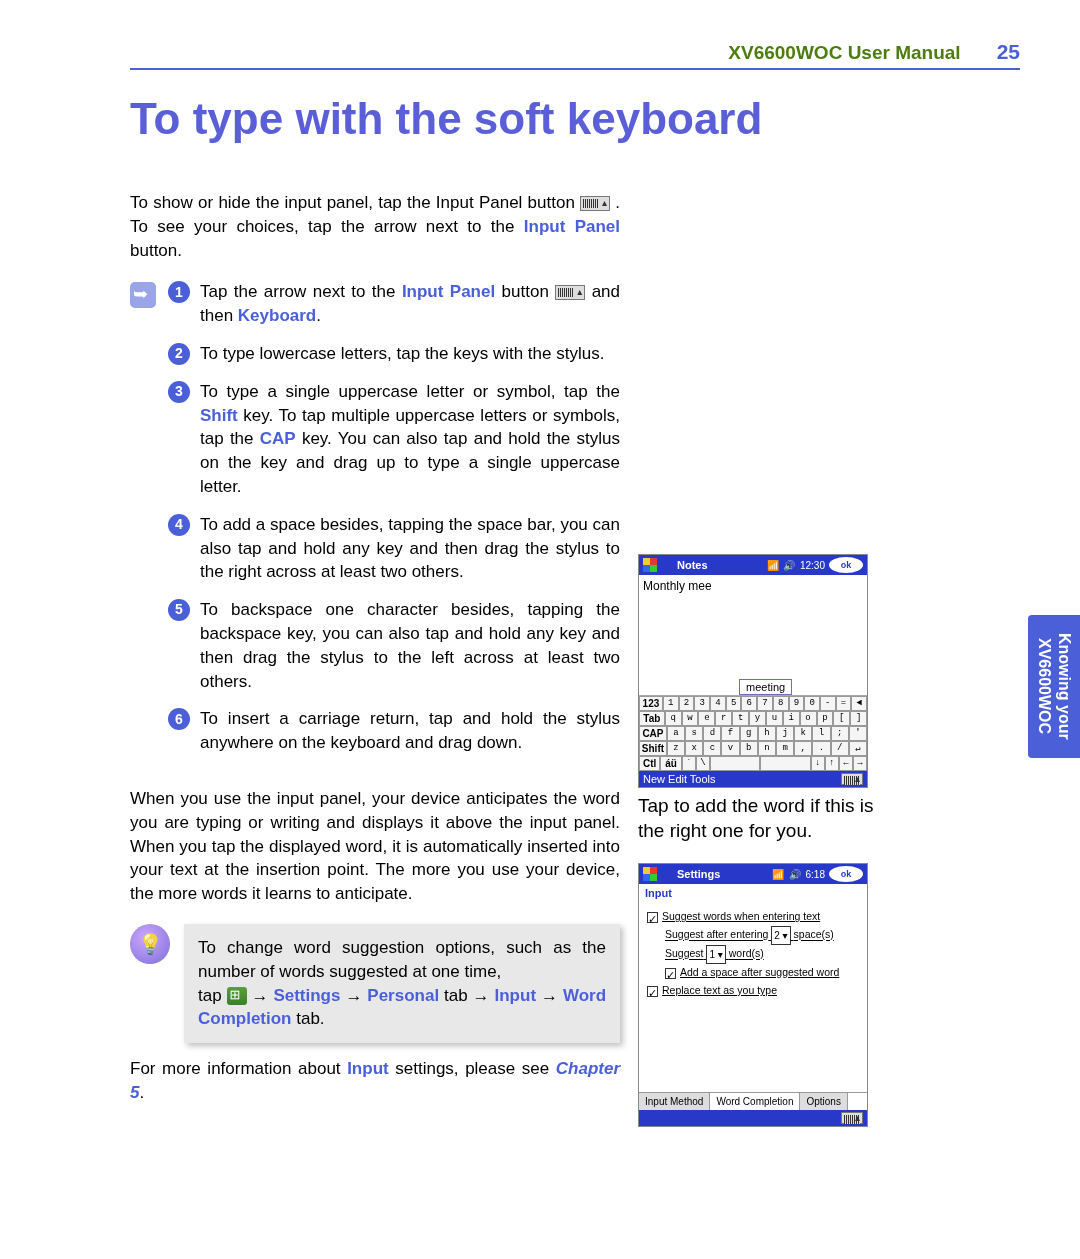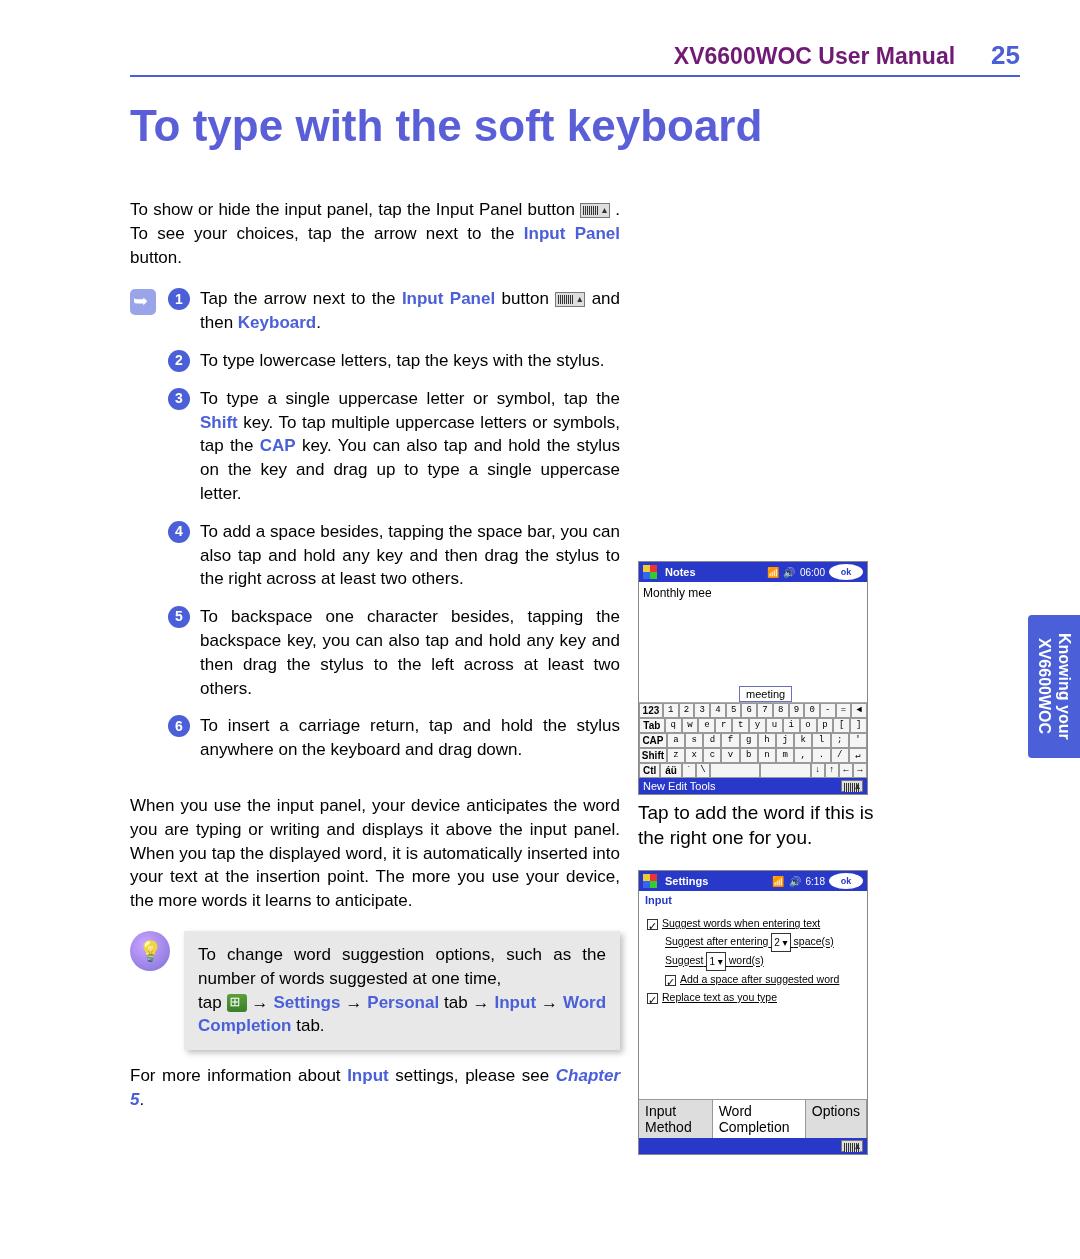--- a/index.html
+++ b/index.html
@@ -18,28 +18,28 @@
   .header-row {
     display: flex;
     justify-content: flex-end;
     align-items: baseline;
     border-bottom: 2px solid #4a5fd8;
     padding-bottom: 4px;
     margin-bottom: 24px;
     gap: 36px;
   }
   .header-title {
-    color: #701a75;
+    color: #4d7c0f;
     font-weight: bold;
-    font-size: 23px;
+    font-size: 19px;
   }
   .page-num {
     color: #4a5fd8;
     font-weight: bold;
-    font-size: 26px;
+    font-size: 21px;
   }
   h1.section-title {
     color: #5a5fd8;
     font-size: 44px;
     font-weight: bold;
     margin: 0 0 30px 0;
   }
   .content-area {
     display: flex;
     gap: 18px;
@@ -132,21 +132,21 @@
     margin-bottom: 6px;
     background:#fff;
   }
   .ds-titlebar {
     background: #2838c8;
     color: #fff;
     display:flex; align-items:center; justify-content:space-between;
     padding: 2px 4px;
     font-size: 11px;
   }
-  .ds-titlebar .left { display:flex; align-items:center; gap:8px;}
+  .ds-titlebar .left { display:flex; align-items:center; gap:20px;}
   .win-flag{ width:14px;height:14px; background:conic-gradient(#e33 0 25%,#3c3 0 50%,#36e 0 75%,#ec3 0);}  
   .ds-titlebar .right { display:flex; align-items:center; gap:4px; font-size:10px;}
   .ok-badge{ background:#fff;color:#2838c8;border-radius:50%;width:34px;height:16px;display:inline-flex;align-items:center;justify-content:center;font-weight:bold;font-size:9px;}
   .ds-body { height:120px; padding:4px; font-size:12px; position:relative;}
   .suggest-pop{
     position:absolute; bottom:0; left:100px;
     border:1px solid #6a6fbf; background:#fff; padding:1px 6px; font-size:11px;
   }
   .ds-keyboard{ border-top:1px solid #aaa;}
   .kb-row{ display:flex;}
@@ -162,21 +162,21 @@
   }
   .caption { font-size: 19px; line-height:1.3; margin-bottom: 20px;}
   
   .device-shot2 { width:230px; border:1px solid #888; font-size:10px; background:#fff;}
   .subheader{ color:#2838c8; font-weight:bold; padding:3px 6px; font-size:11px;}
   .settings-body{ padding:6px 8px; font-size:10.5px; line-height:1.7; height:190px;text-decoration:underline;}
   .cb{ display:inline-block;width:11px;height:11px;border:1px solid #333;margin-right:4px;vertical-align:middle;position:relative;}
   .cb.checked::after{content:"✓";position:absolute;left:0;top:-3px;font-size:11px;}
   .sel{ display:inline-block;border:1px solid #333;padding:0 2px;font-size:10px;vertical-align:middle;}
   .sel::after{content:" ▾";}
-  .tabs-row{ display:flex; border-top:1px solid #999; font-size:14px;}
+  .tabs-row{ display:flex; border-top:1px solid #999; font-size:10px;}
   .tabs-row span{ padding:3px 6px; border-right:1px solid #999; background:#ddd;}
   .tabs-row span.active{ background:#fff;}
   .ds-foot{ background:#2838c8; height:16px; text-align:right; padding:1px 4px;}
   
   .side-tab {
     position: absolute;
     right: 0;
     top: 615px;
     background: #4a5fd8;
     color: #fff;
@@ -259,21 +259,21 @@
 
       <div class="device-shot">
         <div class="ds-titlebar">
           <span class="left">
               <span class="win-flag"></span>
               <b>Notes</b>
             </span>
           <span class="right">
               <span>📶</span>
               <span>🔊</span>
-              <span>06:00</span>
+              <span>12:30</span>
               <span class="ok-badge">ok</span>
             </span>
         </div>
         <div class="ds-body">
           <span>Monthly mee</span>
           <span class="suggest-pop">meeting</span>
         </div>
         <div class="ds-keyboard">
           <div class="kb-row" id="kbr1">
               <span class="wide">123</span>

